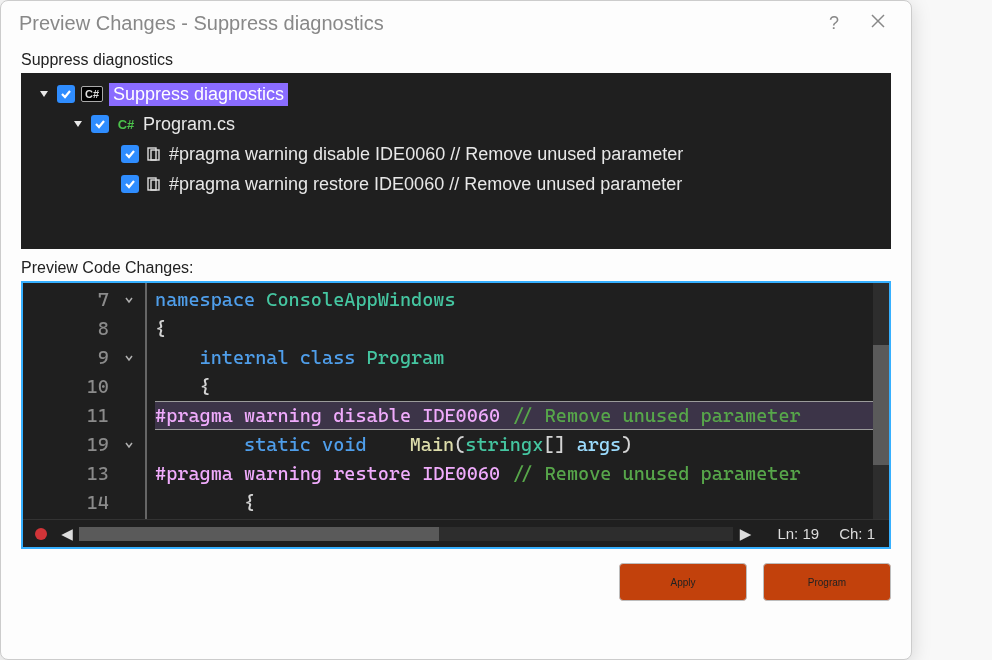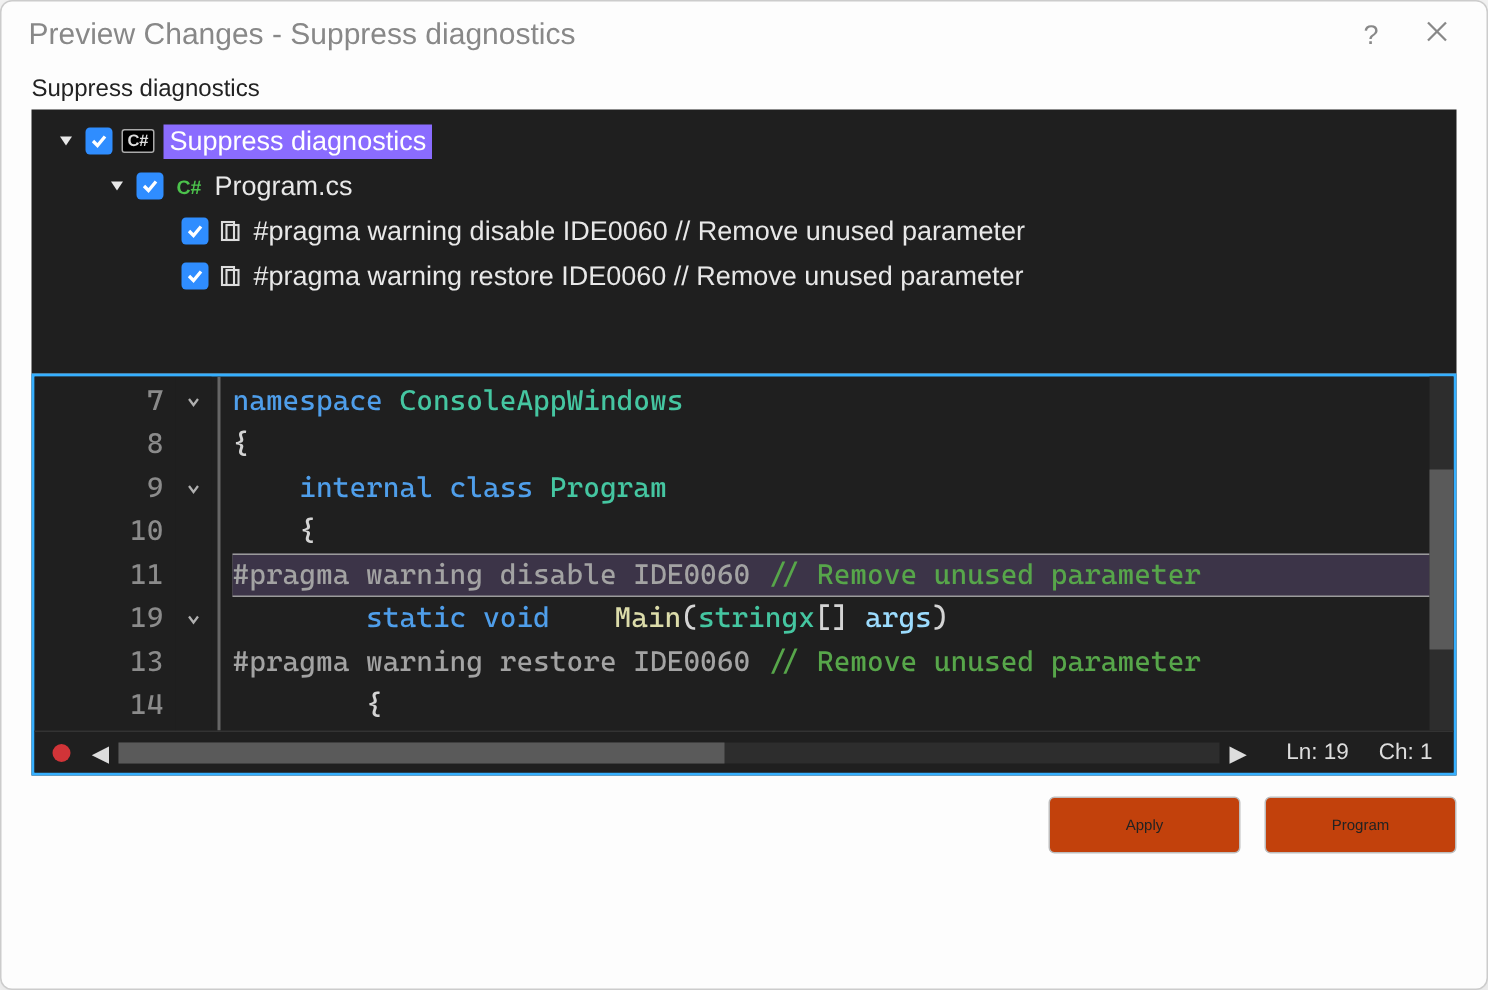--- a/index.html
+++ b/index.html
@@ -4,21 +4,21 @@
 <style>
   * { margin: 0; padding: 0; box-sizing: border-box; }
   body {
     font-family: "Segoe UI", Tahoma, sans-serif;
     background: #f8f8f8;
     width: 992px;
     height: 660px;
     overflow: hidden;
   }
   .dialog {
-    width: 992px;
+    width: 912px;
     height: 660px;
     background: #fdfdfd;
     border: 1px solid #ccc;
     border-radius: 8px;
     display: flex;
     flex-direction: column;
     box-shadow: 0 4px 20px rgba(0,0,0,0.15);
   }
   .titlebar {
     display: flex;
@@ -209,21 +209,21 @@
     background: #3c3448;
     border: 1px solid #9b9b9b;
     left: -1px;
     height: 29px;
     right: 0;
   }
   .tok-key { color: #4f9eea; }
   .tok-type { color: #45c6a1; }
   .tok-method { color: #dcdcaa; margin-left: 32px; }
   .tok-comment { color: #57a64a; }
-  .tok-pragma { color: #a3a3a3; }
+  .tok-pragma { color: #f0abfc; }
   .tok-param { color: #9cdcfe; }
   .code-scroll-shim {
     position: absolute;
     right: 0;
     top: 0;
     width: 16px;
     bottom: 28px;
     background: #2d2d2d;
   }
   .code-scroll-thumb {
@@ -363,20 +363,21 @@
       <span class="mini-edit-icon">
         <svg width="16" height="14" viewBox="0 0 16 14">
             <rect x="2" y="1" width="8" height="12"></rect>
             <rect x="5" y="3" width="8" height="10"></rect>
           </svg>
       </span>
       <span class="node-label">#pragma warning restore IDE0060 // Remove unused parameter</span>
     </div>
   </div>
 
+  <div class="code-section-label">Preview Code Changes:</div>
 
   <div class="code-panel">
     <div class="code-body">
       <div class="gutter">
         <div>7</div>
         <div>8</div>
         <div>9</div>
         <div>10</div>
         <div>11</div>
         <div>19</div>

